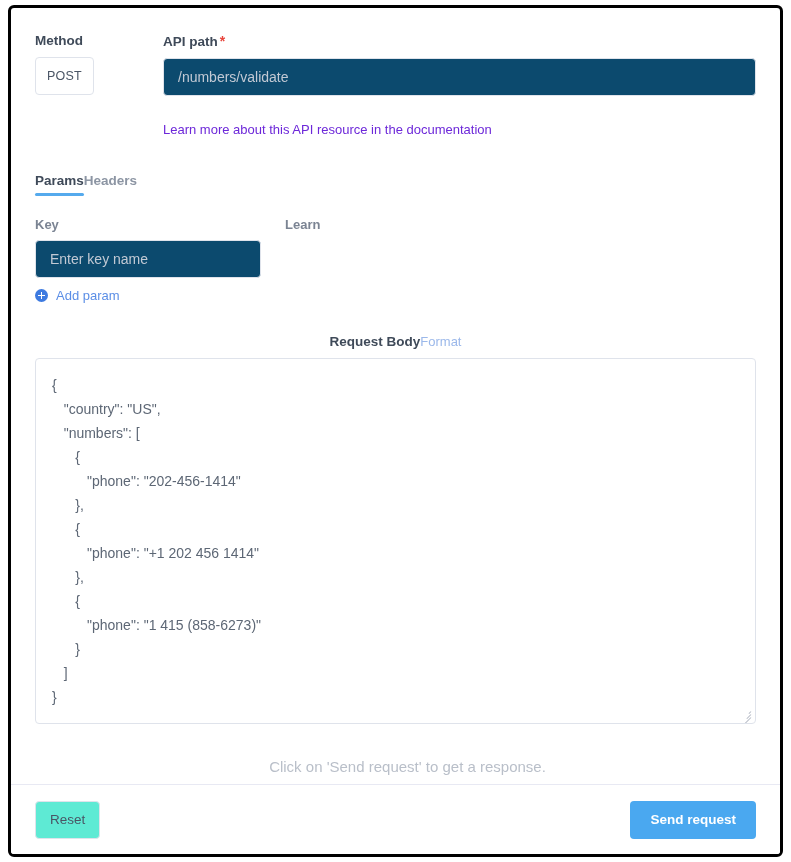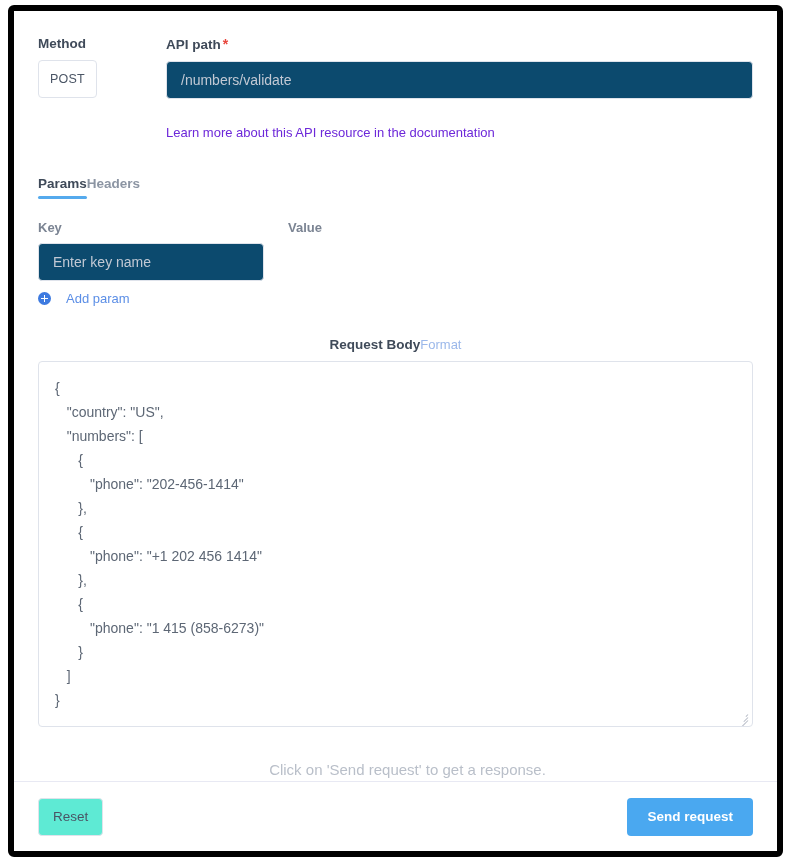--- a/index.html
+++ b/index.html
@@ -9,21 +9,21 @@
     background: #ffffff;
     font-family: "Liberation Sans", sans-serif;
     -webkit-font-smoothing: antialiased;
   }
 
   .card {
     position: absolute;
     left: 8px; top: 5px;
     width: 775px; height: 852px;
     background: #ffffff;
-    border: 6px solid #000000;
+    border: 3px solid #000000;
     border-radius: 6px;
     overflow: hidden;
   }
 
   .card-body {
     padding: 26px 24px 0 24px;
   }
 
   
   .row-method {
@@ -119,21 +119,21 @@
     font-size: 13px;
     color: #7b8493;
     font-weight: 600;
     margin-bottom: 9px;
     line-height: 1;
   }
 
   .add-param {
     display: inline-flex;
     align-items: center;
-    gap: 15px;
+    gap: 8px;
     margin-top: 10px;
     font-size: 13px;
     color: #5b8ee6;
     cursor: pointer;
   }
   .plus-circle {
     width: 13px; height: 13px;
     border-radius: 50%;
     background: #3d7ae0;
     position: relative;
@@ -292,21 +292,21 @@
       <div class="tab">Headers</div>
     </div>
 
     
     <div class="params-row">
       <div class="params-col-key">
         <div class="param-label">Key</div>
         <input class="text-input" type="text" placeholder="Enter key name" style="">
       </div>
       <div class="params-col-val">
-        <div class="param-label">Value</div>
+        <div class="param-label">Learn</div>
       </div>
     </div>
 
     <div class="add-param">
       <span class="plus-circle"></span>
       <span>Add param</span>
     </div>
 
     
     <div class="body-header">

